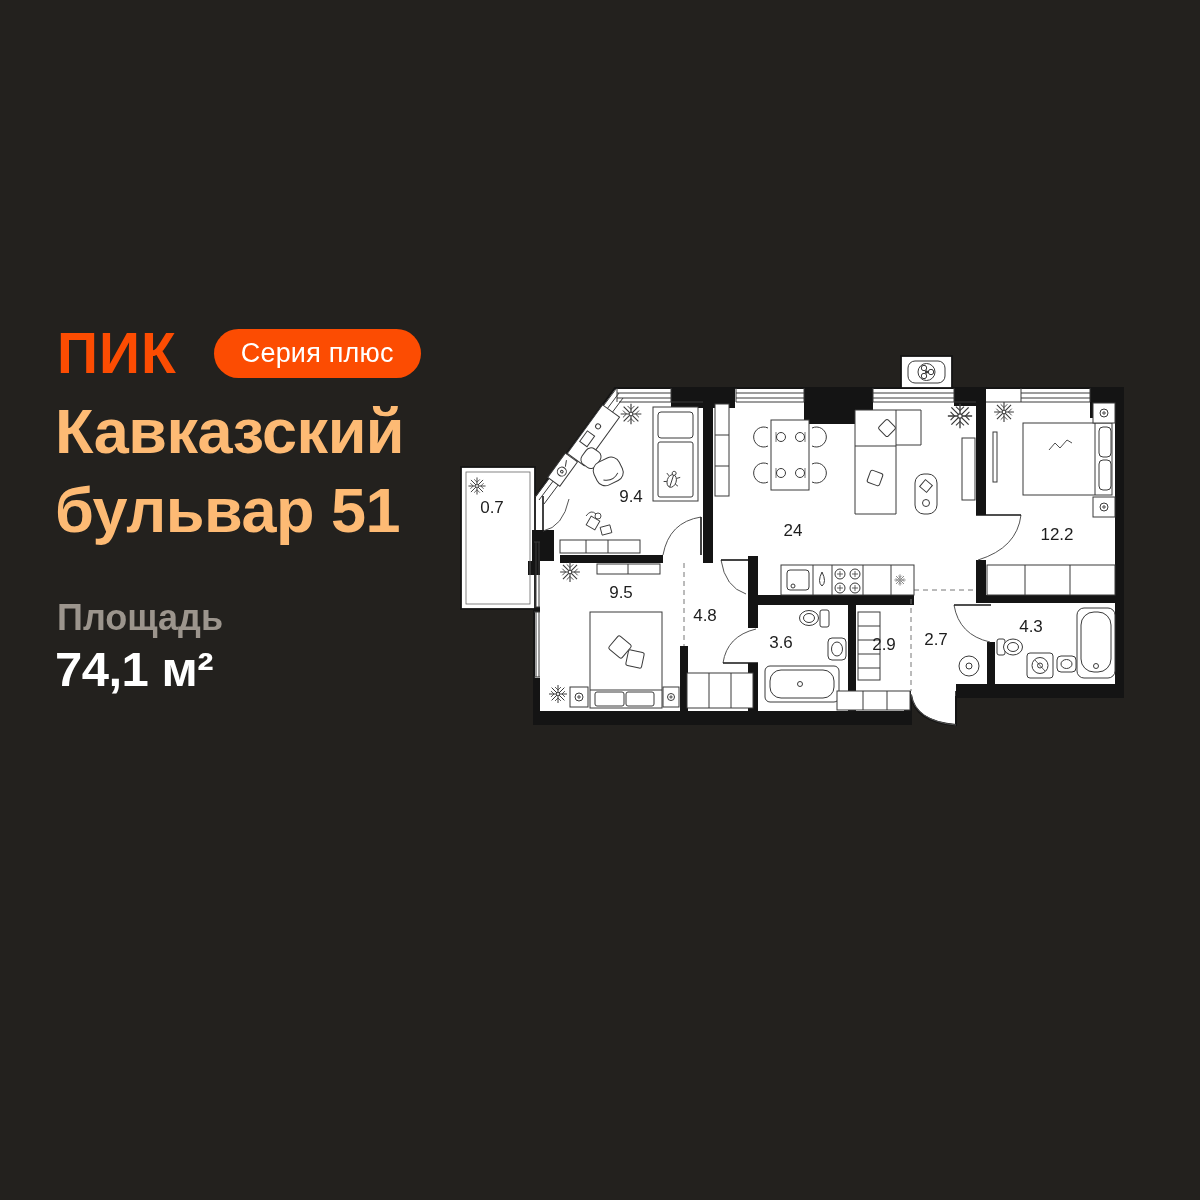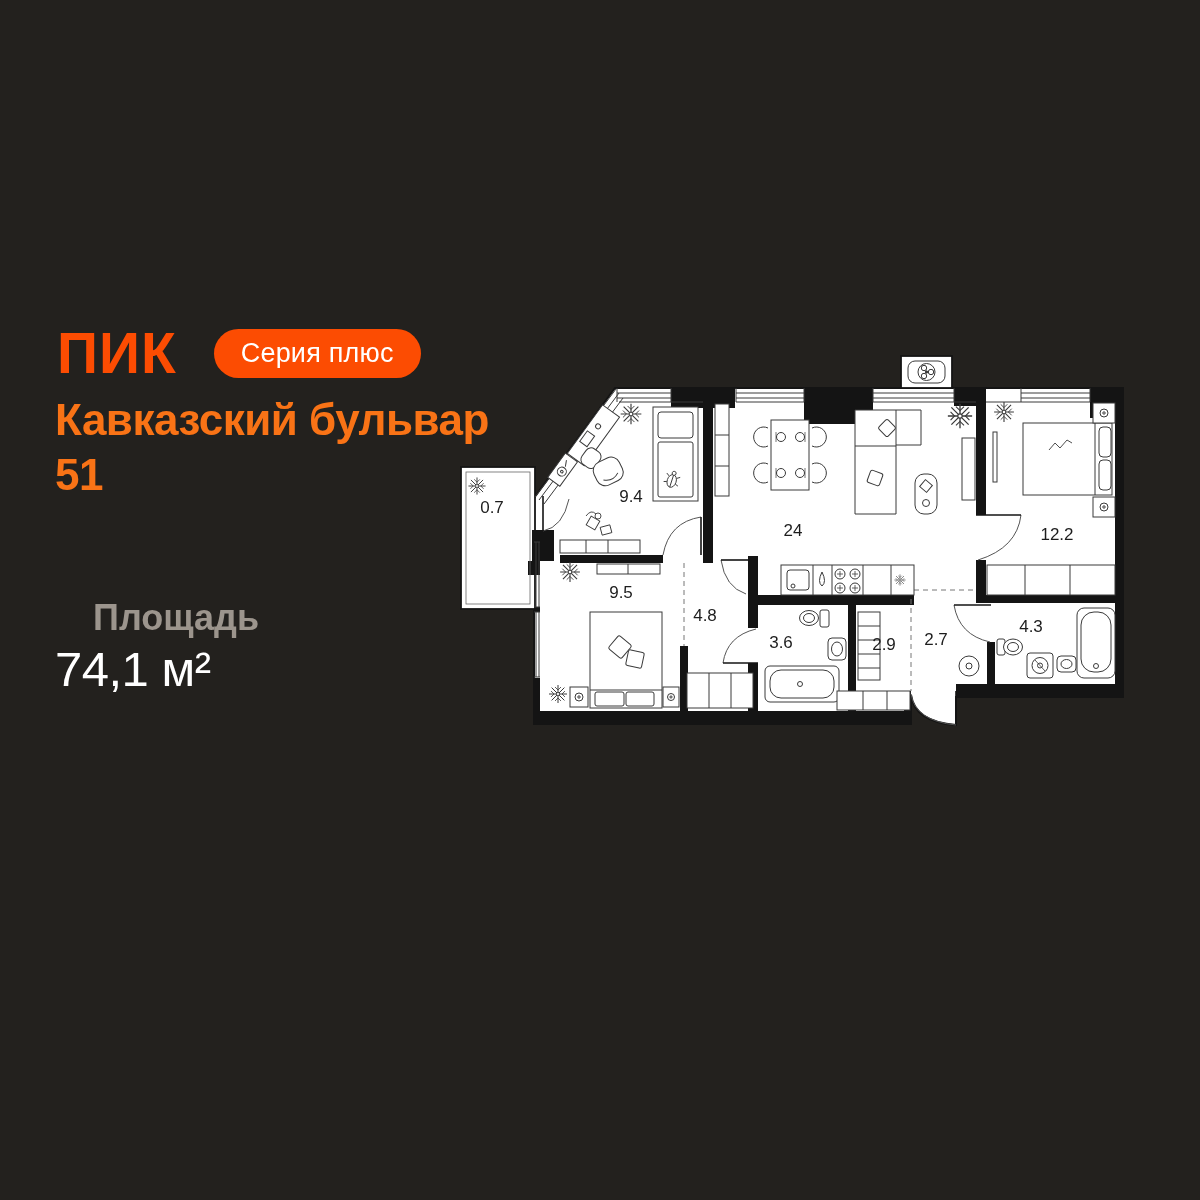--- a/index.html
+++ b/index.html
@@ -14,29 +14,29 @@
     font-family:"Liberation Sans",sans-serif;
     text-align:center;
   }
   .series-badge{
     background:#FC4C02;color:#FFFFFF;height:49px;border-radius:25px;
     display:flex;align-items:center;padding:0 27px;
     font-size:27px;font-weight:400;letter-spacing:.2px;
   }
   .title{
     position:absolute;left:55px;top:392px;width:470px;
-    color:#f97316;font-size:44px;line-height:1.26;font-weight:700;letter-spacing:-.5px;
+    color:#fdba74;font-size:63px;line-height:1.26;font-weight:700;letter-spacing:-.5px;
   }
   .area-label{
     position:absolute;left:57px;top:597px;
-    color:#9C958D;font-size:36px;font-weight:600;margin-left:36px;
+    color:#9C958D;font-size:36px;font-weight:600;
   }
   .area-value{
     position:absolute;left:55px;top:641px;
-    color:#FFFFFF;font-size:49px;font-weight:400;letter-spacing:-.5px;
+    color:#FFFFFF;font-size:49px;font-weight:700;letter-spacing:-.5px;
   }
   .plan-wrap{position:absolute;left:459px;top:350px;width:673px;height:432px}
   svg text.room-label{
     font-family:"Liberation Sans",sans-serif;font-size:17px;fill:#1D1D1D;
     text-anchor:middle;
   }
 </style>
 </head>
 <body>
 

